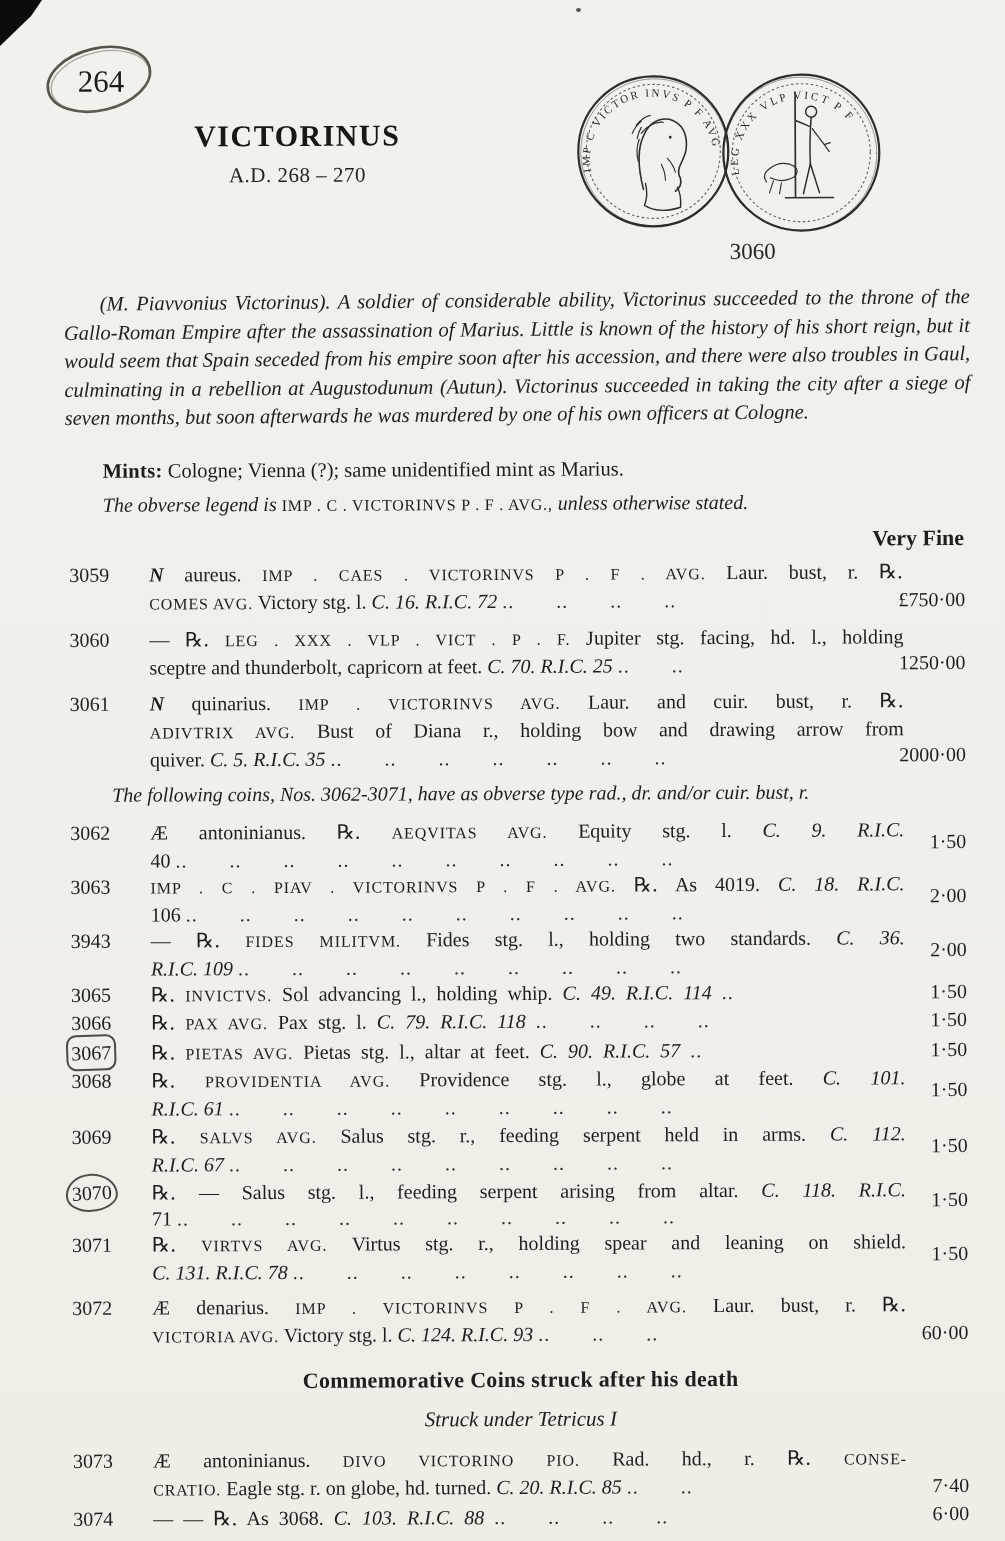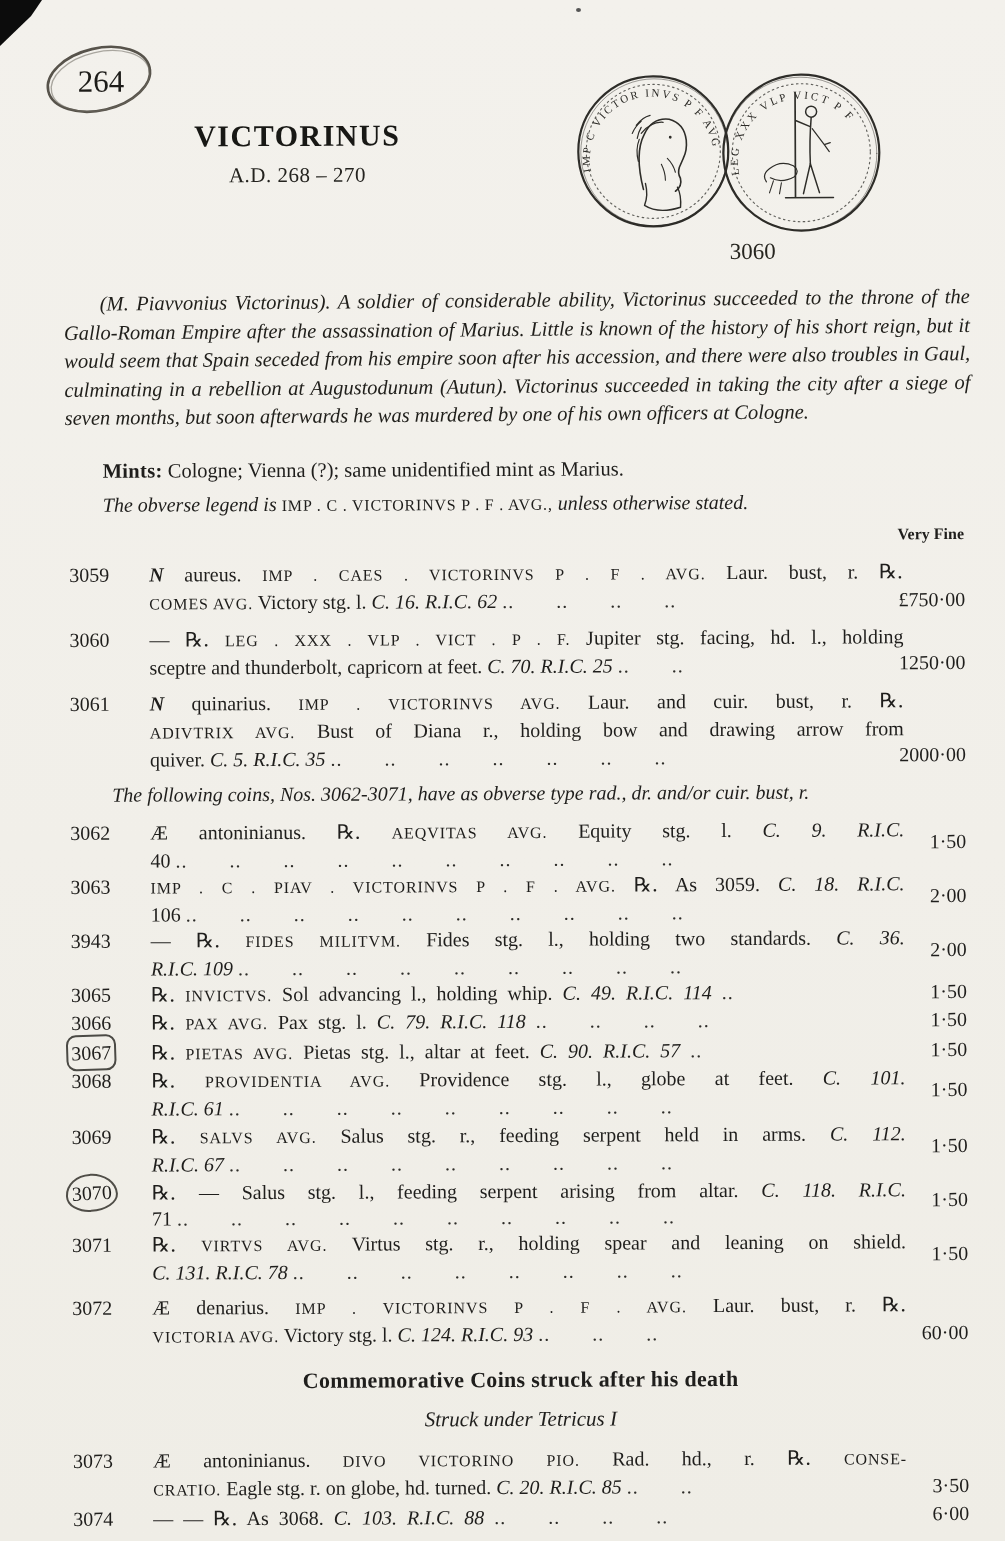--- a/index.html
+++ b/index.html
@@ -30,21 +30,21 @@
 
   
   .intro{position:absolute;left:66px;top:286px;width:906px;
     font-style:italic;font-size:20.5px;line-height:28.5px;text-align:justify;
     text-indent:36px;color:#201f1b;transform:rotate(-0.25deg);}
 
   .mints{position:absolute;left:104px;top:458px;font-size:20.5px;}
   .mints b{font-weight:bold;letter-spacing:0.3px;}
   .obverse-note{position:absolute;left:104px;top:492px;font-size:20px;font-style:italic;}
   .obverse-note .sc{font-style:normal;font-size:16px;letter-spacing:0.8px;}
-  .very-fine{position:absolute;right:40px;top:527px;font-size:16px;font-weight:bold;}
+  .very-fine{position:absolute;right:40px;top:527px;font-size:22px;font-weight:bold;}
 
   
   .entries{position:absolute;left:70px;top:560px;width:896px;}
   .row{position:relative;}
   .entry{padding-left:80px;padding-right:62px;font-size:20px;line-height:26px;}
   .entry .num{position:absolute;left:0;top:0;font-size:20px;white-space:nowrap;}
   .num.mark-box{outline:2px solid #4b4a45;outline-offset:3px;border-radius:5px;
     transform:rotate(-1.6deg);display:inline-block;}
   .num.mark-circle{outline:2.5px solid #504e48;outline-offset:4px;
     border-radius:48% 52% 55% 45% / 58% 60% 42% 40%;
@@ -157,21 +157,21 @@
     <span>The obverse legend is </span><span class="sc">IMP . C . VICTORINVS P . F . AVG.,</span><span> unless otherwise stated.</span>
   </div>
 
   <div class="very-fine">Very Fine</div>
 
   <div class="entries">
       <div class="row entry">
         <span class="num">3059</span>
         <div class="body">
           <div class="line"><span class="seg seg-bi">N</span> <span class="seg seg-b">aureus.</span> <span class="seg seg-sc">IMP . CAES . VICTORINVS P . F . AVG.</span> <span class="seg seg-p">Laur. bust, r.</span> <span class="seg seg-rx">℞.</span> </div>
-          <div class="line last"><span class="seg seg-sc">COMES AVG.</span> <span class="seg seg-p">Victory stg. l.</span> <span class="seg seg-i">C. 16.</span> <span class="seg seg-i">R.I.C. 62</span> <span class="seg seg-d">.. .. .. ..</span> </div>
+          <div class="line last"><span class="seg seg-sc">COMES AVG.</span> <span class="seg seg-p">Victory stg. l.</span> <span class="seg seg-i">C. 16.</span> <span class="seg seg-i">R.I.C. 72</span> <span class="seg seg-d">.. .. .. ..</span> </div>
         </div>
         <span class="price">£750·00</span>
       </div>
       <div class="row entry">
         <span class="num">3060</span>
         <div class="body">
           <div class="line"><span class="seg seg-p">—</span> <span class="seg seg-rx">℞.</span> <span class="seg seg-sc">LEG . XXX . VLP . VICT . P . F.</span> <span class="seg seg-p">Jupiter stg. facing, hd. l., holding</span> </div>
           <div class="line last"><span class="seg seg-p">sceptre and thunderbolt, capricorn at feet.</span> <span class="seg seg-i">C. 70.</span> <span class="seg seg-i">R.I.C. 25</span> <span class="seg seg-d">.. ..</span> </div>
         </div>
         <span class="price">1250·00</span>
@@ -190,21 +190,21 @@
         <span class="num">3062</span>
         <div class="body">
           <div class="line"><span class="seg seg-b">Æ antoninianus.</span> <span class="seg seg-rx">℞.</span> <span class="seg seg-sc">AEQVITAS AVG.</span> <span class="seg seg-p">Equity stg. l.</span> <span class="seg seg-i">C. 9.</span> <span class="seg seg-i">R.I.C.</span> </div>
           <div class="line last"><span class="seg seg-p">40</span> <span class="seg seg-d">.. .. .. .. .. .. .. .. .. ..</span> </div>
         </div>
         <span class="price raised">1·50</span>
       </div>
       <div class="row entry">
         <span class="num">3063</span>
         <div class="body">
-          <div class="line"><span class="seg seg-sc">IMP . C . PIAV . VICTORINVS P . F . AVG.</span> <span class="seg seg-rx">℞.</span> <span class="seg seg-p">As 3059.</span> <span class="seg seg-i">C. 18.</span> <span class="seg seg-i">R.I.C.</span> </div>
+          <div class="line"><span class="seg seg-sc">IMP . C . PIAV . VICTORINVS P . F . AVG.</span> <span class="seg seg-rx">℞.</span> <span class="seg seg-p">As 4019.</span> <span class="seg seg-i">C. 18.</span> <span class="seg seg-i">R.I.C.</span> </div>
           <div class="line last"><span class="seg seg-p">106</span> <span class="seg seg-d">.. .. .. .. .. .. .. .. .. ..</span> </div>
         </div>
         <span class="price raised">2·00</span>
       </div>
       <div class="row entry">
         <span class="num">3943</span>
         <div class="body">
           <div class="line"><span class="seg seg-p">—</span> <span class="seg seg-rx">℞.</span> <span class="seg seg-sc">FIDES MILITVM.</span> <span class="seg seg-p">Fides stg. l., holding two standards.</span> <span class="seg seg-i">C. 36.</span> </div>
           <div class="line last"><span class="seg seg-i">R.I.C. 109</span> <span class="seg seg-d">.. .. .. .. .. .. .. .. ..</span> </div>
         </div>
@@ -272,21 +272,21 @@
         <span class="price">60·00</span>
       </div>
       <div class="row heading">Commemorative Coins struck after his death</div>
       <div class="row subheading">Struck under Tetricus I</div>
       <div class="row entry">
         <span class="num">3073</span>
         <div class="body">
           <div class="line"><span class="seg seg-b">Æ antoninianus.</span> <span class="seg seg-sc">DIVO VICTORINO PIO.</span> <span class="seg seg-p">Rad. hd., r.</span> <span class="seg seg-rx">℞.</span> <span class="seg seg-sc">CONSE-</span> </div>
           <div class="line last"><span class="seg seg-sc">CRATIO.</span> <span class="seg seg-p">Eagle stg. r. on globe, hd. turned.</span> <span class="seg seg-i">C. 20.</span> <span class="seg seg-i">R.I.C. 85</span> <span class="seg seg-d">.. ..</span> </div>
         </div>
-        <span class="price">3·50</span>
+        <span class="price">7·40</span>
       </div>
       <div class="row entry">
         <span class="num">3074</span>
         <div class="body">
           <div class="line last"><span class="seg seg-p">— —</span> <span class="seg seg-rx">℞.</span> <span class="seg seg-p">As 3068.</span> <span class="seg seg-i">C. 103.</span> <span class="seg seg-i">R.I.C. 88</span> <span class="seg seg-d">.. .. .. ..</span> </div>
         </div>
         <span class="price">6·00</span>
       </div>
     </div>
 

